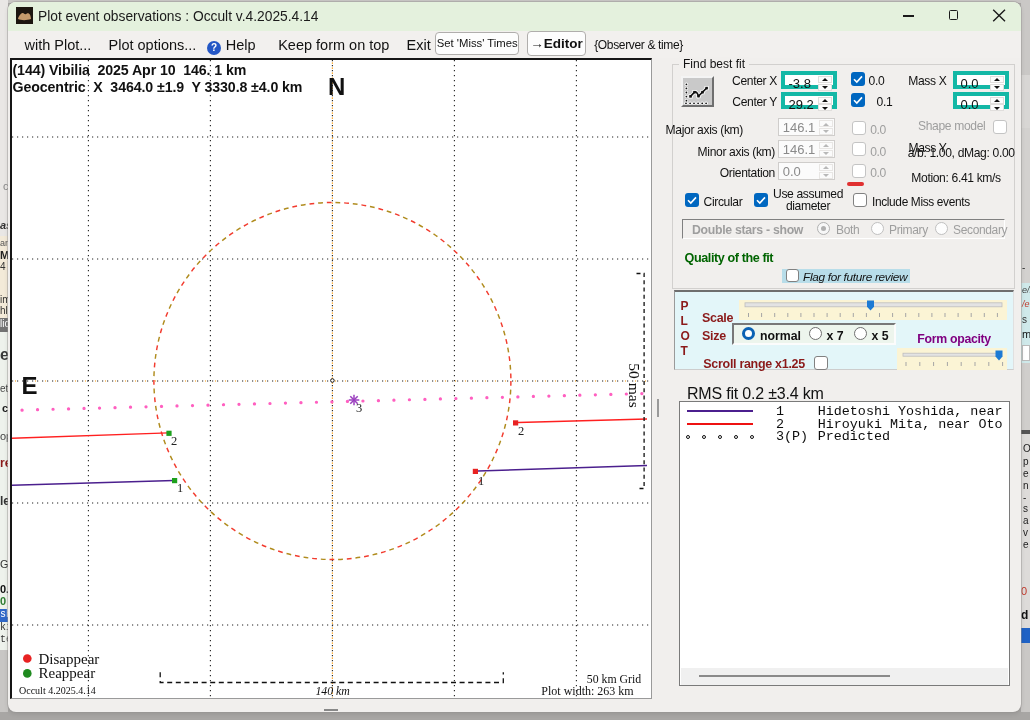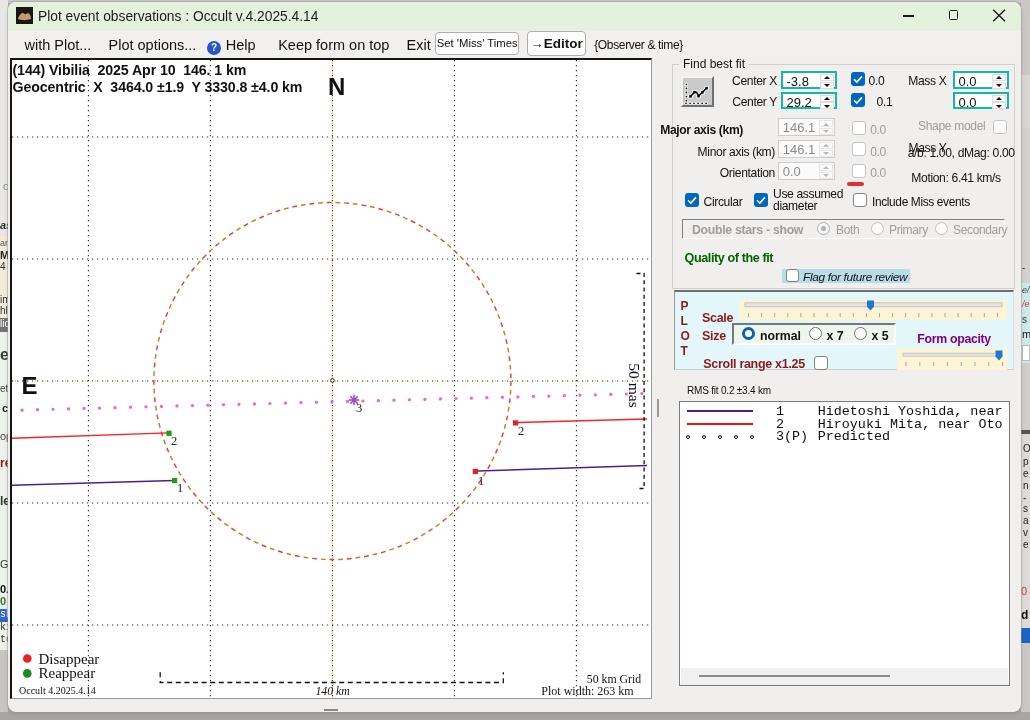--- a/index.html
+++ b/index.html
@@ -16,21 +16,21 @@
 #menubar { left:0; top:28.5px; width:1013px; height:27.5px; background:#f2f0ee; }
 .menu { top:28.5px; height:27.5px; line-height:28px; font-size:14.5px; color:#121212; white-space:nowrap; }
 .btn { background:#fdfdfd; border:1px solid #b0aeac; border-radius:4px; text-align:center; color:#111; white-space:nowrap; }
 #plotwrap { left:2px; top:56px; width:642px; height:641px; background:#fff; border-left:2px solid #151515; border-top:2px solid #151515; border-right:1px solid #9a9a9a; border-bottom:1px solid #9a9a9a; }
 
 #fbf { left:663.5px; top:61.5px; width:343px; height:225px; border:1px solid #d2d0ce; }
 #fbflabel { left:671px; top:55px; font-size:12px; color:#111; background:#f1efed; padding:0 4px; }
 .lab { font-size:12.1px; letter-spacing:-0.35px; color:#121212; white-space:nowrap; }
 .rlab { font-size:12.1px; letter-spacing:-0.35px; color:#121212; text-align:right; white-space:nowrap; }
 .glab { color:#9e9e9e; }
-.numbox { background:#fff; border:2px solid #14b8a6; height:17.5px; font-size:13px; color:#111; padding:1px 16px 0 4px; white-space:nowrap; }
+.numbox { background:#fff; border:4px solid #14b8a6; height:17.5px; font-size:13px; color:#111; padding:1px 16px 0 4px; white-space:nowrap; }
 .numbox.dis { background:#fbfbfb; border:1px solid #cfcdcb; color:#8a8a8a; }
 .spin { position:absolute; right:1px; top:1px; width:14px; height:14.5px; }
 .spin div { position:absolute; left:0; width:14px; height:7px; background:#fcfcfc; border:1px solid #e0dedc; }
 .spin div::after { content:''; position:absolute; left:3.4px; border-left:3.1px solid transparent; border-right:3.1px solid transparent; }
 .spin .up::after { top:1.2px; border-bottom:3.8px solid #111; }
 .spin .dn::after { top:1.4px; border-top:3.8px solid #111; }
 .spin.dis .up::after { border-bottom-color:#b8b8b8; }
 .spin.dis .dn::after { border-top-color:#b8b8b8; }
 .spin .up { top:0; }
 .spin .dn { top:7.5px; }
@@ -272,21 +272,21 @@
   <div class="abs cb on" style="left:842.5px;top:90.6px;"><svg width="14" height="14" viewBox="0 0 14 14">
         <path d="M3 7.2 L5.8 10 L11 4.4" stroke="#fff" stroke-width="1.6" fill="none"></path>
       </svg></div>
   <div class="abs lab" style="left:860.6px;top:93.1px;margin-left:8px;">0.1</div>
   <div class="abs rlab" style="left:880px;top:93.1px;width:58.5px;margin-top:46px;">Mass Y</div>
   <div class="abs numbox" style="left:944.5px;top:89.9px;width:56px;">0.0<span class="spin">
         <div class="up"></div>
         <div class="dn"></div>
       </span></div>
 
-  <div class="abs rlab" style="left:636px;top:121px;width:99px;font-weight:bold;">Major axis (km)</div>
+  <div class="abs rlab" style="left:636px;top:121px;width:99px;">Major axis (km)</div>
   <div class="abs numbox dis" style="left:769.7px;top:116.4px;width:57px;">146.1<span class="spin dis">
         <div class="up"></div>
         <div class="dn"></div>
       </span></div>
   <div class="abs cb disoff" style="left:844.1px;top:118.5px;"></div>
   <div class="abs lab glab" style="left:862.2px;top:121px;">0.0</div>
   <div class="abs lab glab" style="left:910px;top:117px;width:65px;text-align:right;">Shape model</div>
   <div class="abs cb disoff" style="left:984.5px;top:117.5px;"></div>
 
   <div class="abs rlab" style="left:668px;top:142.5px;width:99px;text-align:right;">Minor axis (km)</div>
@@ -309,21 +309,21 @@
 
   <div class="abs" style="left:838.8px;top:179.8px;width:17.7px;height:4.6px;background:#e03131;border-radius:2px;"></div>
 
   <div class="abs cb on" style="left:676.5px;top:190.8px;"><svg width="14" height="14" viewBox="0 0 14 14">
         <path d="M3 7.2 L5.8 10 L11 4.4" stroke="#fff" stroke-width="1.6" fill="none"></path>
       </svg></div>
   <div class="abs lab" style="left:695.5px;top:192.5px;">Circular</div>
   <div class="abs cb on" style="left:746.3px;top:190.8px;"><svg width="14" height="14" viewBox="0 0 14 14">
         <path d="M3 7.2 L5.8 10 L11 4.4" stroke="#fff" stroke-width="1.6" fill="none"></path>
       </svg></div>
-  <div class="abs lab" style="left:765px;top:187px;line-height:11.5px;">Use assumed<br>diameter</div>
+  <div class="abs lab" style="left:765px;top:187px;line-height:11.5px;text-align:center;">Use assumed<br>diameter</div>
   <div class="abs cb off" style="left:844.8px;top:190.8px;"></div>
   <div class="abs lab" style="left:864px;top:192.5px;font-size:11.9px;">Include Miss events</div>
 
   <div class="abs" style="left:674px;top:217.1px;width:323px;height:19.5px;border-top:1.5px solid #808080;border-left:1.5px solid #808080;border-right:1px solid #fff;border-bottom:1px solid #fff;"></div>
   <div class="abs" style="left:684px;top:220.5px;font-size:12.3px;font-weight:bold;color:#9e9e9e;letter-spacing:-0.3px;white-space:nowrap;">Double stars - show</div>
   <div class="abs rad" style="left:809.4px;top:220px;border:1.4px solid #b0b0b0;background:#f7f7f7;">
       <div style="width:5px;height:5px;border-radius:50%;background:#b0b0b0;margin:2.6px;"></div>
     </div>
   <div class="abs lab glab" style="left:828px;top:221px;font-size:12px;">Both</div>
   <div class="abs rad" style="left:863px;top:220px;border:1.4px solid #c0c0c0;background:#fdfdfd;"></div>
@@ -388,21 +388,21 @@
           <line x1="50.4" y1="14" x2="50.4" y2="18"></line>
           <line x1="64.2" y1="14" x2="64.2" y2="18"></line>
           <line x1="78" y1="14" x2="78" y2="18"></line>
           <line x1="91.8" y1="14" x2="91.8" y2="18"></line>
           <line x1="105.6" y1="14" x2="105.6" y2="18"></line>
       </g>
       <polygon points="98.5,2.4 105.5,2.4 105.5,8.6 102,12.4 98.5,8.6" fill="#1c7ad4"></polygon>
     </svg>
   </div>
 
-  <div class="abs" style="left:679px;top:383px;font-size:10px;letter-spacing:-0.2px;color:#111;text-align:center;">RMS fit 0.2 ±3.4 km</div>
+  <div class="abs" style="left:679px;top:383px;font-size:16px;letter-spacing:-0.2px;color:#111;text-align:center;">RMS fit 0.2 ±3.4 km</div>
   <div class="abs" id="listbox">
     <div class="abs" style="left:6.6px;top:8.6px;width:66px;height:2px;background:#4b1f8e;"></div>
     <div class="abs" style="left:6.6px;top:21.4px;width:66px;height:2px;background:#ee1111;"></div>
     <svg class="abs" style="left:5px;top:31px;" width="72" height="8" viewBox="0 0 72 8">
       <g fill="none" stroke="#111" stroke-width="1">
         <circle cx="3" cy="4" r="1.5"></circle>
           <circle cx="19" cy="4" r="1.5"></circle>
           <circle cx="35" cy="4" r="1.5"></circle>
           <circle cx="51" cy="4" r="1.5"></circle>
           <circle cx="67" cy="4" r="1.5"></circle>

